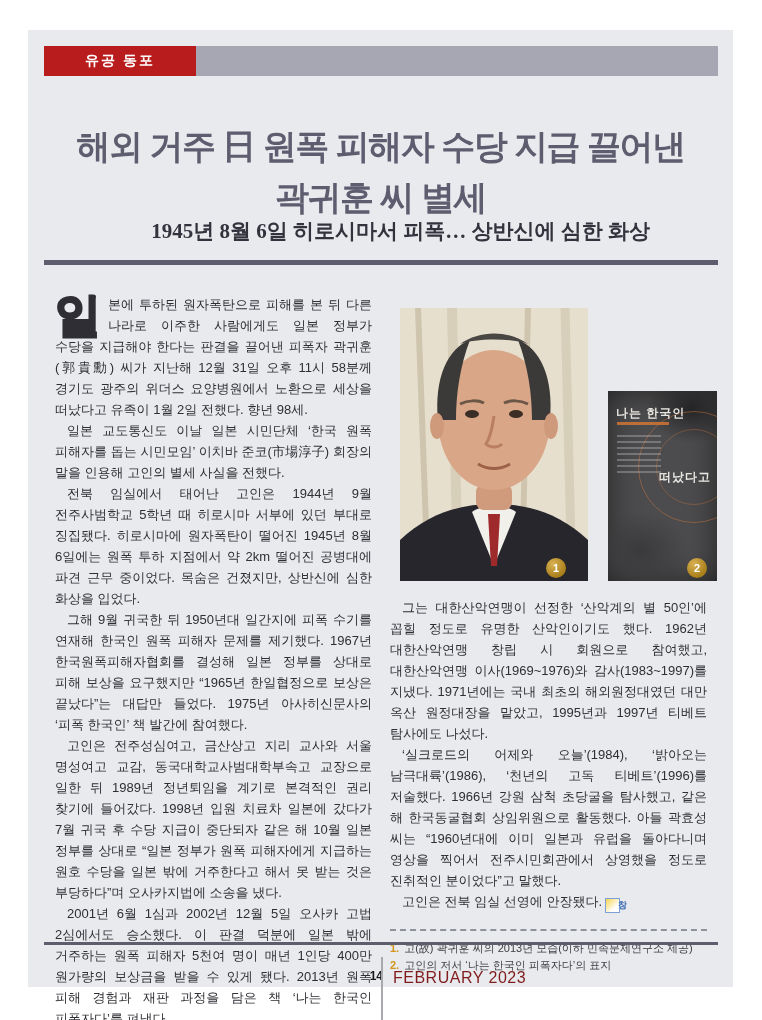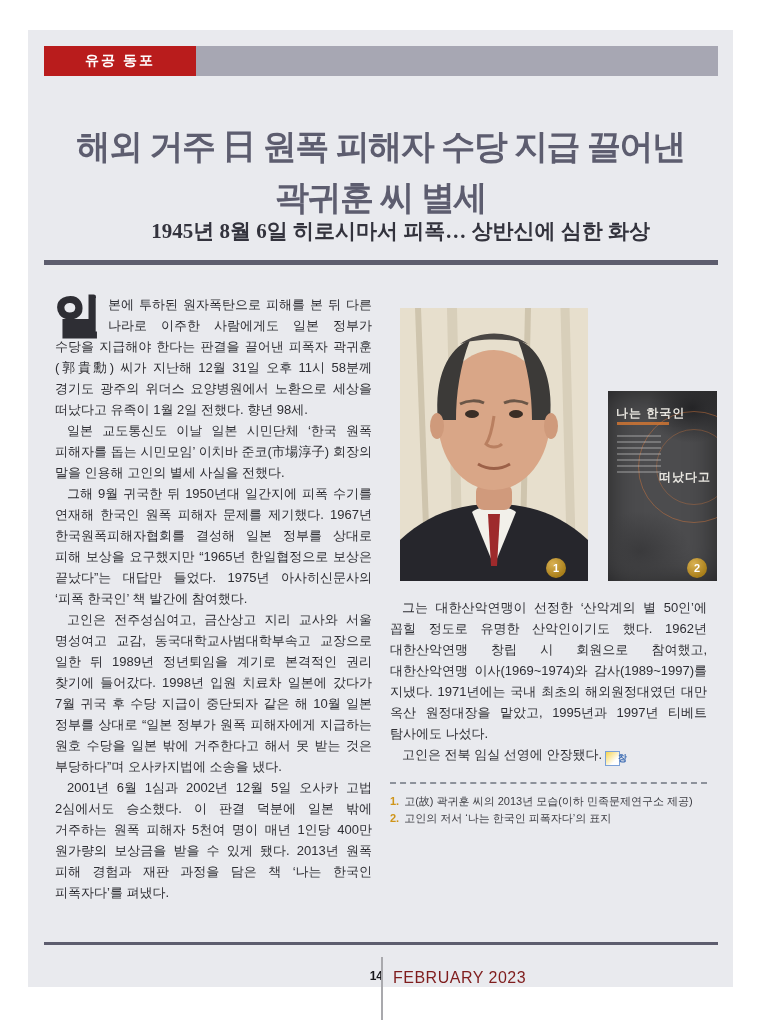--- a/index.html
+++ b/index.html
@@ -90,20 +90,21 @@
   <div class="title-line">곽귀훈 씨 별세</div>
 </div>
 <div class="subtitle">1945년 8월 6일 히로시마서 피폭… 상반신에 심한 화상</div>
 
 <div class="rule-top"></div>
 
 <div class="columns">
   <div class="col">
     <p class="para"><span class="dropcap">일</span><span>본에 투하된 원자폭탄으로 피해를 본 뒤 다른 나라로 이주한 사람에게도 일본 정부가 수당을 지급해야 한다는 판결을 끌어낸 피폭자 곽귀훈(郭貴勳) 씨가 지난해 12월 31일 오후 11시 58분께 경기도 광주의 위더스 요양병원에서 노환으로 세상을 떠났다고 유족이 1월 2일 전했다. 향년 98세.</span></p>
     <p class="para indent">일본 교도통신도 이날 일본 시민단체 ‘한국 원폭 피해자를 돕는 시민모임’ 이치바 준코(市場淳子) 회장의 말을 인용해 고인의 별세 사실을 전했다.</p>
+    <p class="para indent">전북 임실에서 태어난 고인은 1944년 9월 전주사범학교 5학년 때 히로시마 서부에 있던 부대로 징집됐다. 히로시마에 원자폭탄이 떨어진 1945년 8월 6일에는 원폭 투하 지점에서 약 2km 떨어진 공병대에 파견 근무 중이었다. 목숨은 건졌지만, 상반신에 심한 화상을 입었다.</p>
     <p class="para indent">그해 9월 귀국한 뒤 1950년대 일간지에 피폭 수기를 연재해 한국인 원폭 피해자 문제를 제기했다. 1967년 한국원폭피해자협회를 결성해 일본 정부를 상대로 피해 보상을 요구했지만 “1965년 한일협정으로 보상은 끝났다”는 대답만 들었다. 1975년 아사히신문사의 ‘피폭 한국인’ 책 발간에 참여했다.</p>
     <p class="para indent">고인은 전주성심여고, 금산상고 지리 교사와 서울 명성여고 교감, 동국대학교사범대학부속고 교장으로 일한 뒤 1989년 정년퇴임을 계기로 본격적인 권리 찾기에 들어갔다. 1998년 입원 치료차 일본에 갔다가 7월 귀국 후 수당 지급이 중단되자 같은 해 10월 일본 정부를 상대로 “일본 정부가 원폭 피해자에게 지급하는 원호 수당을 일본 밖에 거주한다고 해서 못 받는 것은 부당하다”며 오사카지법에 소송을 냈다.</p>
     <p class="para indent">2001년 6월 1심과 2002년 12월 5일 오사카 고법 2심에서도 승소했다. 이 판결 덕분에 일본 밖에 거주하는 원폭 피해자 5천여 명이 매년 1인당 400만 원가량의 보상금을 받을 수 있게 됐다. 2013년 원폭 피해 경험과 재판 과정을 담은 책 ‘나는 한국인 피폭자다’를 펴냈다.</p>
   </div>
 
   <div class="col">
     <div class="figures">
       <div class="figure">
         <svg class="photo-portrait" viewBox="0 0 188 273" xmlns="http://www.w3.org/2000/svg">
           <rect width="188" height="273" fill="#e7dfcd"></rect>
@@ -156,21 +157,22 @@
               <div></div>
               <div></div>
               <div></div>
           </div>
           <div class="book-title2">떠났다고</div>
         </div>
         <div class="fig-badge badge-2">2</div>
       </div>
     </div>
 
-    <p class="para indent">그는 대한산악연맹이 선정한 ‘산악계의 별 50인’에 꼽힐 정도로 유명한 산악인이기도 했다. 1962년 대한산악연맹 창립 시 회원으로 참여했고, 대한산악연맹 이사(1969~1974)와 감사(1989~1997)를 지냈다. 1971년에는 국내 최초의 해외원정대였던 대만 옥산 원정대장을 맡았고, 1995년과 1997년 티베트 탐사에도 나섰다.</p>
+    <p class="para indent">그는 대한산악연맹이 선정한 ‘산악계의 별 50인’에 꼽힐 정도로 유명한 산악인이기도 했다. 1962년 대한산악연맹 창립 시 회원으로 참여했고, 대한산악연맹 이사(1969~1976)와 감사(1983~1997)를 지냈다. 1971년에는 국내 최초의 해외원정대였던 대만 옥산 원정대장을 맡았고, 1995년과 1997년 티베트 탐사에도 나섰다.</p>
+    <p class="para indent">‘실크로드의 어제와 오늘’(1984), ‘밝아오는 남극대륙’(1986), ‘천년의 고독 티베트’(1996)를 저술했다. 1966년 강원 삼척 초당굴을 탐사했고, 같은 해 한국동굴협회 상임위원으로 활동했다. 아들 곽효성 씨는 “1960년대에 이미 일본과 유럽을 돌아다니며 영상을 찍어서 전주시민회관에서 상영했을 정도로 진취적인 분이었다”고 말했다.</p>
     <p class="para indent"><span>고인은 전북 임실 선영에 안장됐다.</span><span class="endmark">창</span></p>
 
     <div class="footnote-block">
       <div class="footnote">
         <span class="fn-num">1.</span>
         <span>고(故) 곽귀훈 씨의 2013년 모습(이하 민족문제연구소 제공)</span>
       </div>
       <div class="footnote">
         <span class="fn-num">2.</span>
         <span>고인의 저서 ‘나는 한국인 피폭자다’의 표지</span>

